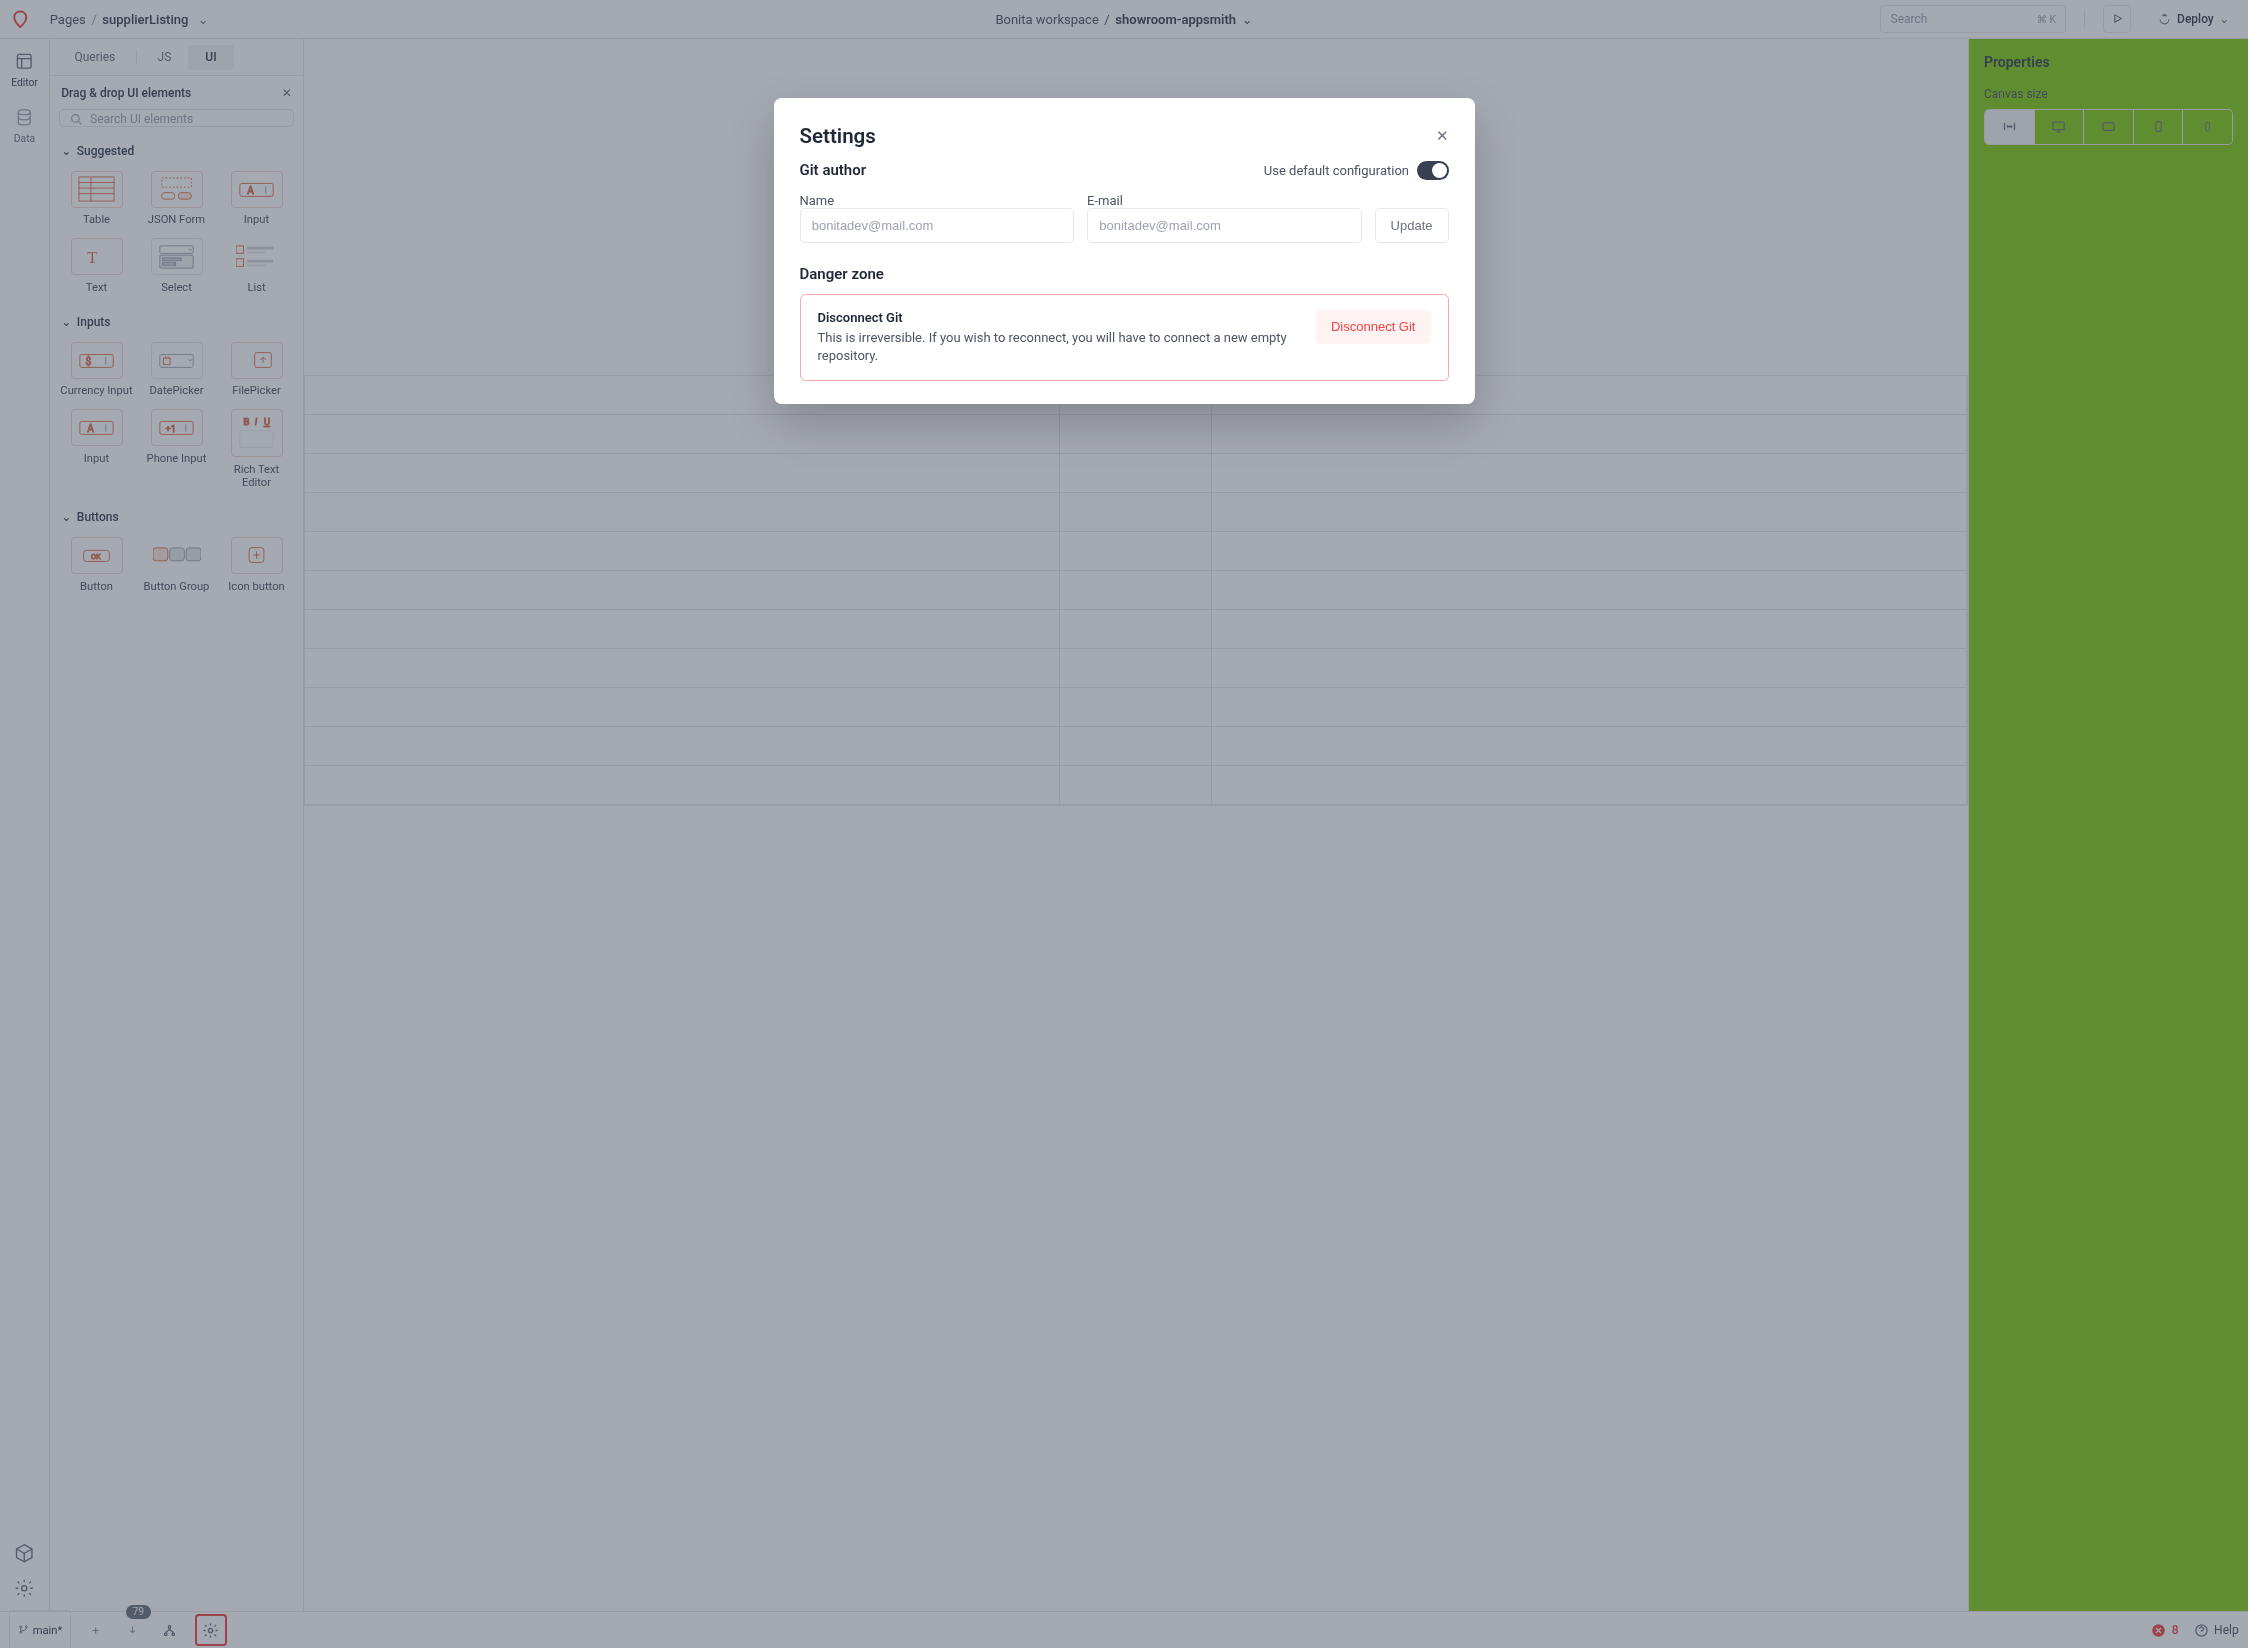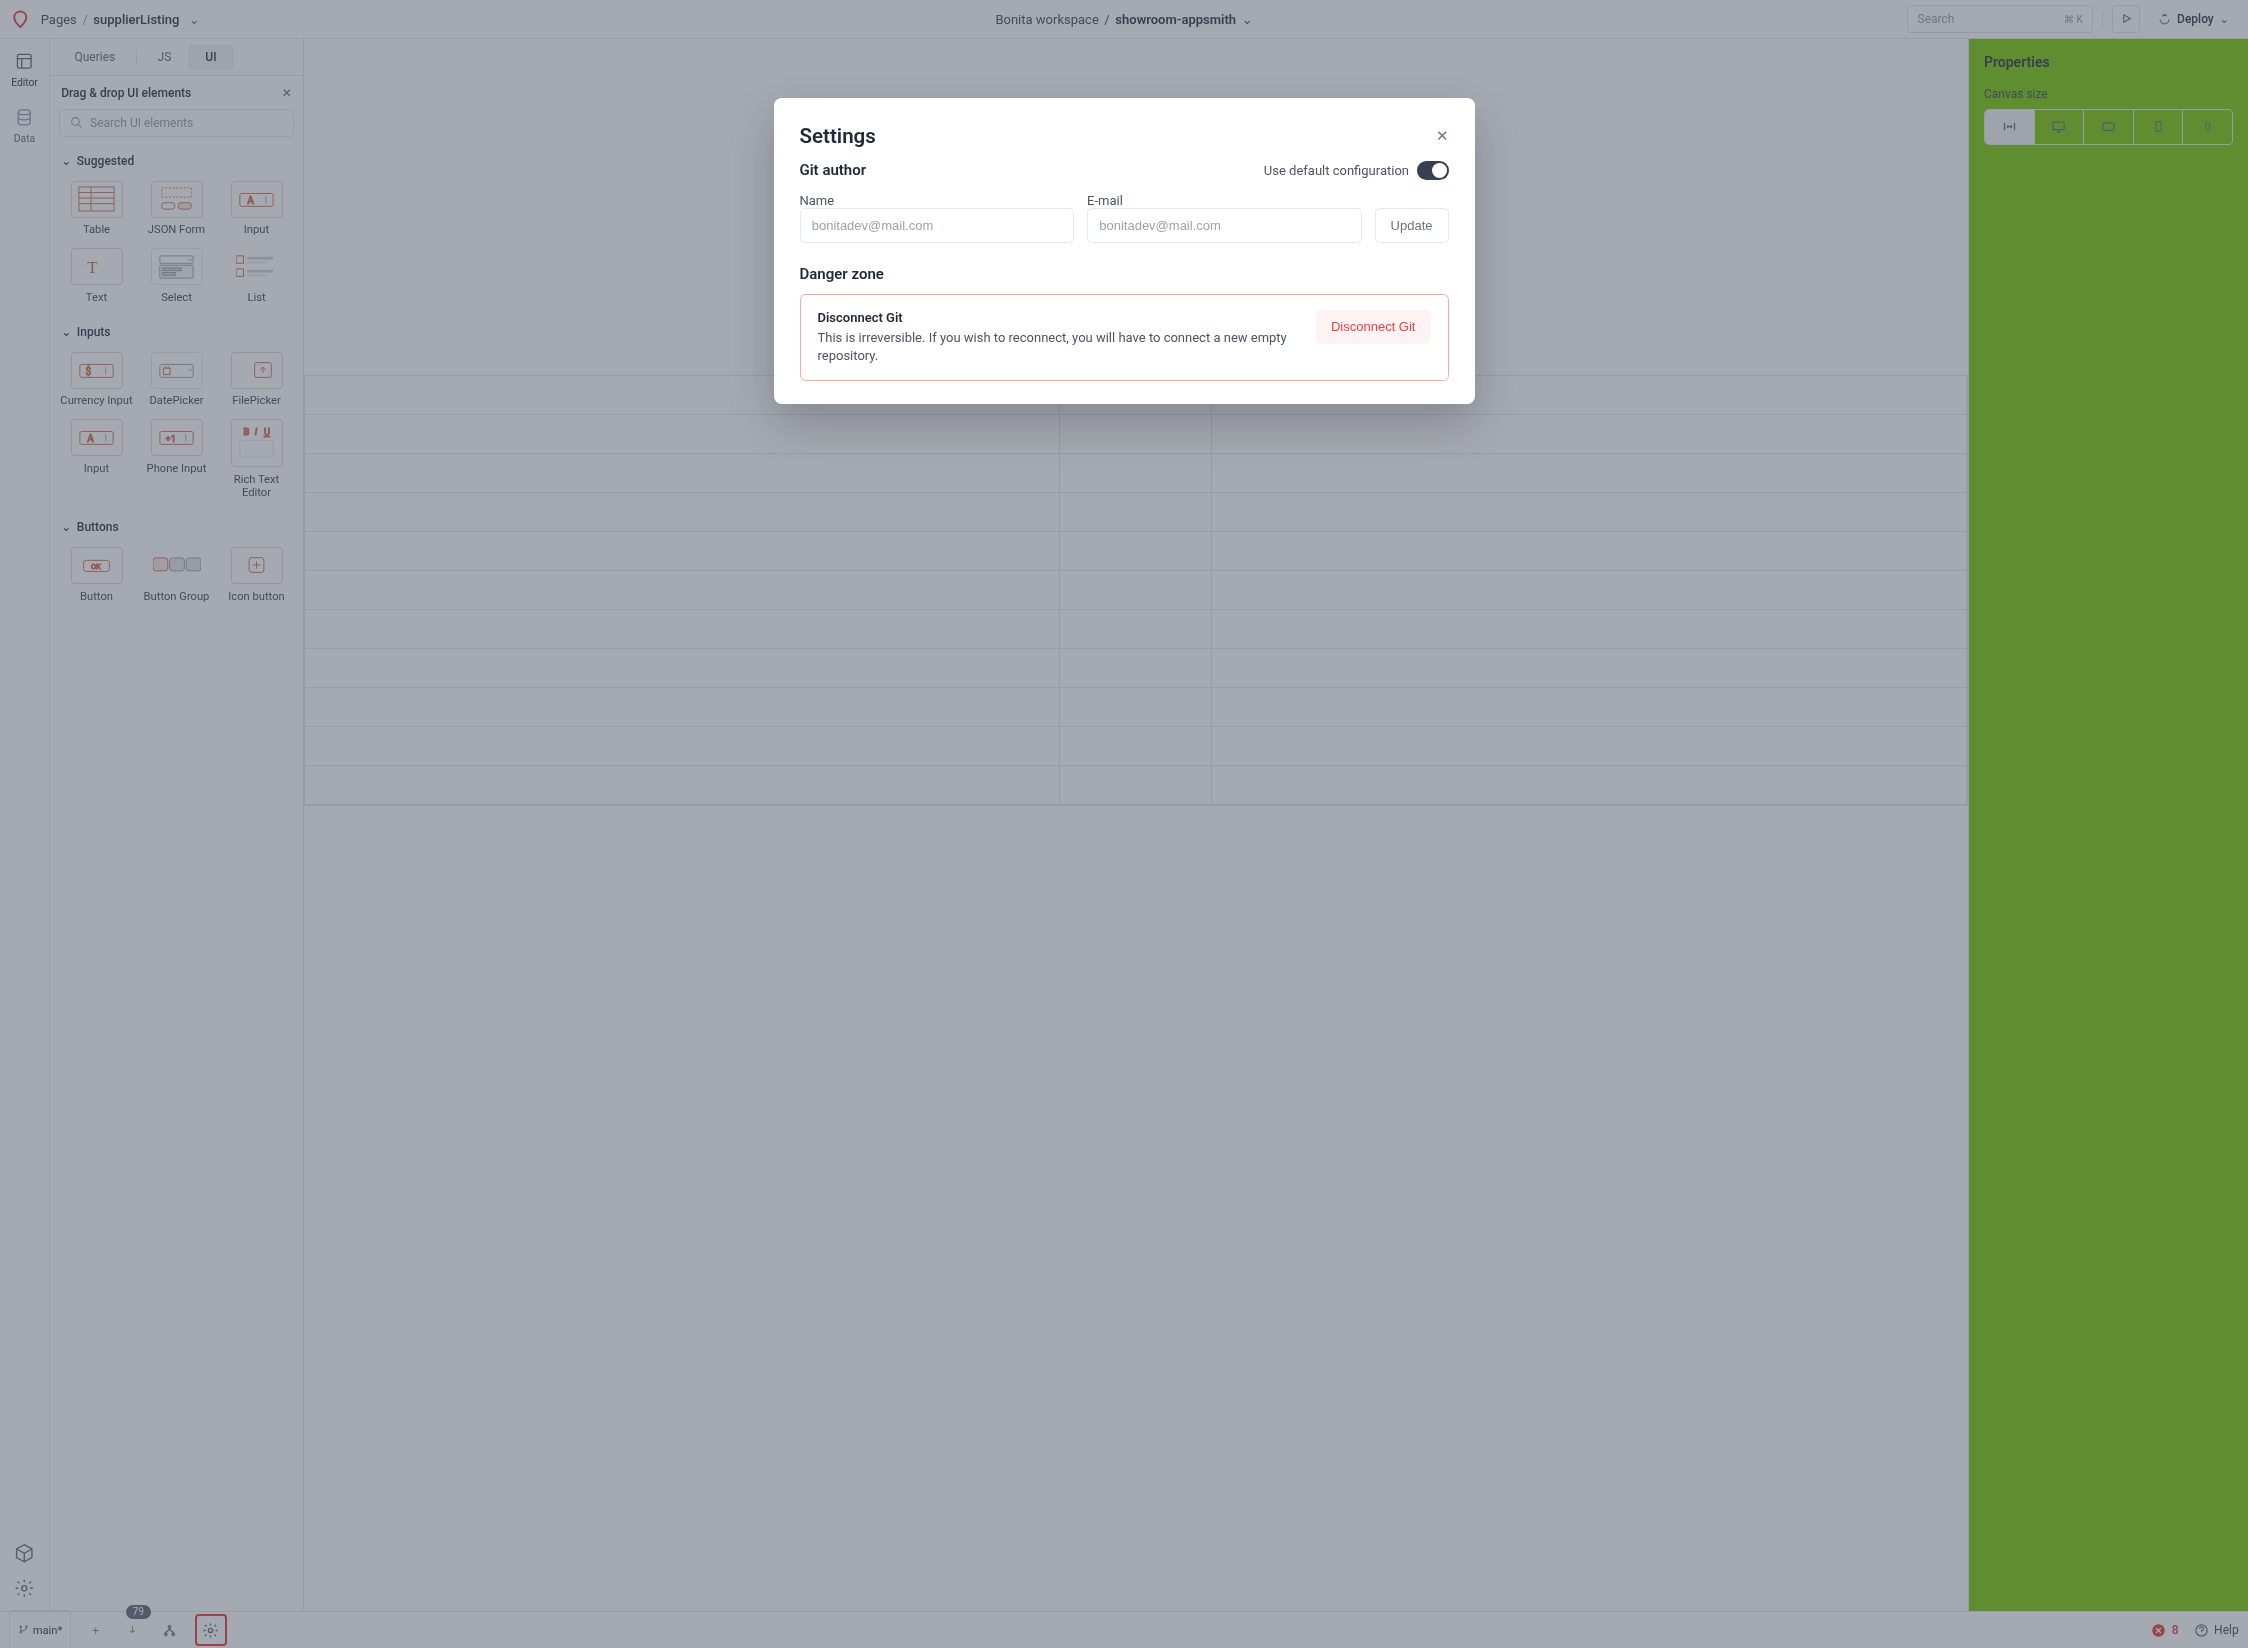--- a/index.html
+++ b/index.html
@@ -1,19 +1,19 @@
 <!DOCTYPE html>
 <html style="font-size:15px"><head>
 <meta charset="utf-8">
 <style>
 * { box-sizing: border-box; margin: 0; padding: 0; }
 body { font-family: -apple-system, BlinkMacSystemFont, "Segoe UI", Roboto, sans-serif; font-size: 12px; color: #4b5563; background: #f9fafb; overflow: hidden; height: 100vh; }
 
 
-.topbar { height: 39px; border-bottom: 0.9px solid #e5e7eb; display: flex; align-items: center; padding: 0 9.3px; gap: 9px; background: #fff; }
+.topbar { height: 39px; border-bottom: 0.9px solid #e5e7eb; display: flex; align-items: center; padding: 0 9.3px; gap: 18px; background: #fff; }
 .logo { width: 22.4px; height: 22.4px; display: flex; align-items: center; justify-content: center; }
 .breadcrumb { display: flex; align-items: center; gap: 5.6px; font-size: 13px; color: #4b5563; }
 .breadcrumb .sep { color: #9ca3af; }
 .breadcrumb .chev { margin-left: 3.7px; color: #6b7280; }
 .spacer { flex: 1; }
 .center-crumb { position: absolute; left: 50%; transform: translateX(-50%); display: flex; align-items: center; gap: 5.6px; font-size: 13px; color: #4b5563; }
 .center-crumb .bold { font-weight: 600; color: #374151; }
 .search-box { height: 28px; width: 186px; border: 0.9px solid #e5e7eb; border-radius: 3.7px; padding: 0 9.3px; display: flex; align-items: center; justify-content: space-between; color: #9ca3af; font-size: 12px; }
 .kbd { font-size: 10.3px; color: #9ca3af; }
 .icon-btn { width: 28px; height: 28px; border: 0.9px solid #e5e7eb; border-radius: 3.7px; display: flex; align-items: center; justify-content: center; color: #6b7280; }
@@ -29,21 +29,21 @@
 .rail-bottom { margin-top: auto; margin-bottom: 11.2px; display: flex; flex-direction: column; gap: 13px; }
 
 
 .left-panel { width: 254px; border-right: 0.9px solid #e5e7eb; background: #fff; display: flex; flex-direction: column; }
 .tabs { display: flex; gap: 0; border-bottom: 0.9px solid #e5e7eb; padding: 5.6px 7.5px; }
 .tab { padding: 5.6px 17px; border-radius: 3.7px; color: #6b7280; cursor: pointer; font-size: 12px; }
 .tab.active { background: #f3f4f6; color: #374151; font-weight: 500; }
 .tab-sep { width: 0.9px; background: #e5e7eb; margin: 5.6px 3.7px; }
 .panel-header { display: flex; align-items: center; justify-content: space-between; padding: 9.3px 11.2px; font-weight: 500; color: #374151; }
 .panel-header .close { color: #6b7280; cursor: pointer; }
-.search-input { margin: 0 9.3px 9.3px; height: 28px; border: 0.9px solid #e5e7eb; border-radius: 4.7px; display: flex; align-items: center; padding: 0 9.3px; color: #9ca3af; gap: 7.5px; }
+.search-input { margin: 0 9.3px 9.3px; height: 18px; border: 0.9px solid #e5e7eb; border-radius: 4.7px; display: flex; align-items: flex-end; padding: 0 9.3px; color: #9ca3af; gap: 7.5px; }
 .section-head { display: flex; align-items: center; gap: 5.6px; padding: 7.5px 11.2px; font-weight: 500; color: #374151; cursor: pointer; }
 .widgets-grid { display: grid; grid-template-columns: repeat(3, 1fr); gap: 11.2px 5.6px; padding: 5.6px 9.3px 13px; }
 .widget { display: flex; flex-direction: column; align-items: center; gap: 5.6px; cursor: grab; }
 .widget-thumb { width: 52px; height: 37px; border: 0.9px solid #f1d5cc; border-radius: 3.7px; background: #fff; display: flex; align-items: center; justify-content: center; color: #d9704e; position: relative; }
 .widget-label { font-size: 11.2px; color: #4b5563; text-align: center; line-height: 1.2; }
 .canvas { flex: 1; background: #fff; position: relative; }
 .canvas-rows { border: 0.9px solid #e5e7eb; }
 .canvas-row { height: 39px; border-bottom: 0.9px solid #e5e7eb; display: flex; }
 .canvas-row .cell { flex: 1; border-right: 0.9px solid #e5e7eb; }
 .canvas-row .cell:nth-child(2) { flex: 0.2; }

